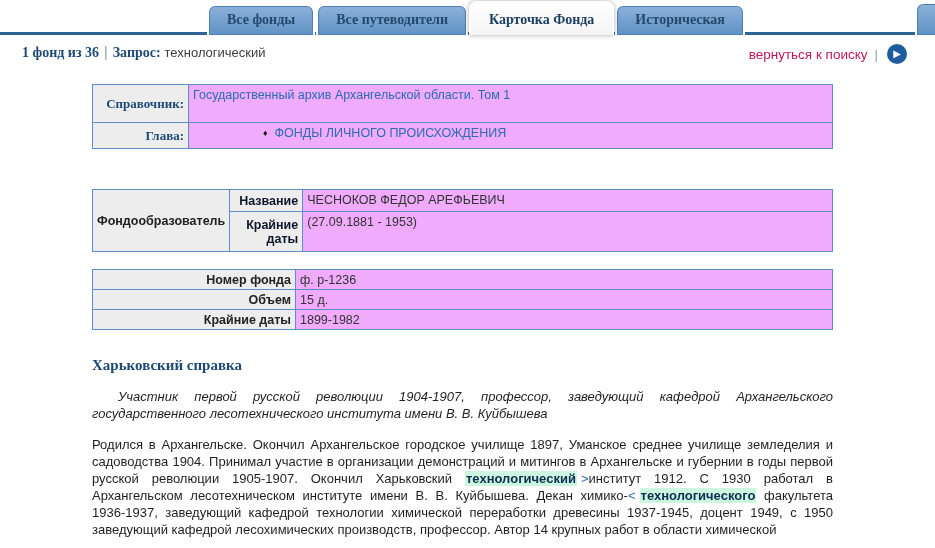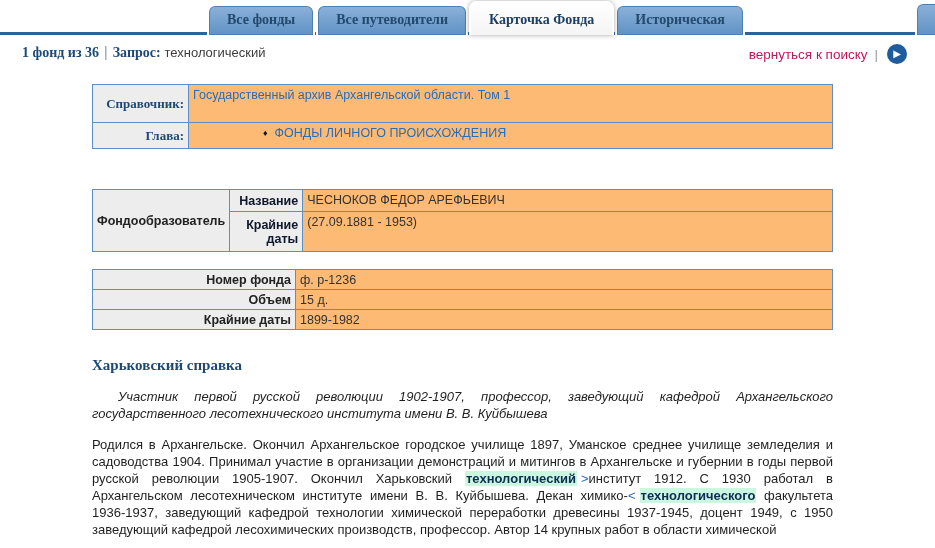--- a/index.html
+++ b/index.html
@@ -35,21 +35,21 @@
   .arrow-btn { width: 20px; height: 20px; border-radius: 50%; background: #1f5c9e; color: #ffffff;
     font-size: 10px; line-height: 20px; text-align: center; cursor: pointer; display: inline-block; }
 
   
   .content { margin-left: 92px; width: 741px; }
 
   table { border-collapse: collapse; width: 741px; }
   table, td { border: 1px solid #5b8fc7; }
   td { font-size: 12.5px; padding: 2px 4px; }
   td.lbl { background: #ededed; text-align: right; vertical-align: middle; }
-  td.val { background: #fdba74; color: #333333; vertical-align: top; padding-top: 3px; }
+  td.val { background: #f0abfc; color: #333333; vertical-align: top; padding-top: 3px; }
 
   .tbl-ref { margin-top: 16px; }
   .tbl-ref td.lbl { width: 96px; font-family: "Liberation Serif", serif; font-weight: bold; color: #1d4a75; font-size: 13px; }
   .tbl-ref tr.r1 { height: 38px; }
   .tbl-ref tr.r2 { height: 26px; }
   .tbl-ref a { color: #2b6cb5; text-decoration: none; cursor: pointer; }
   .chapter-item { margin-left: 70px; display: inline-block; }
   .bullet { color: #111111; font-size: 9px; margin-right: 7px; vertical-align: 1px; }
 
   .tbl-creator { margin-top: 40px; }
@@ -143,17 +143,17 @@
     </tr>
     <tr>
       <td class="lbl">Крайние даты</td>
       <td class="val">1899-1982</td>
     </tr>
   </tbody>
     </table>
 
   <div class="history-title">Харьковский справка</div>
 
-  <p class="lead">Участник первой русской революции 1902-1907, профессор, заведующий кафедрой Архангельского государственного лесотехнического института имени В. В. Куйбышева</p>
+  <p class="lead">Участник первой русской революции 1904-1907, профессор, заведующий кафедрой Архангельского государственного лесотехнического института имени В. В. Куйбышева</p>
 
   <p class="body-text"><span>Родился в Архангельске. Окончил Архангельское городское училище 1897, Уманское среднее училище земледелия и садоводства 1904. Принимал участие в организации демонстраций и митингов в Архангельске и губернии в годы первой русской революции 1905-1907. Окончил Харьковский </span><span class="hl">технологический</span><a class="nav-arrow nav-next">&gt;</a><span>институт 1912. С 1930 работал в Архангельском лесотехническом институте имени В. В. Куйбышева. Декан химико-</span><a class="nav-arrow nav-prev">&lt;</a><span class="hl">технологического</span><span> факультета 1936-1937, заведующий кафедрой технологии химической переработки древесины 1937-1945, доцент 1949, с 1950 заведующий кафедрой лесохимических производств, профессор. Автор 14 крупных работ в области химической</span></p>
 
 </div>
 
 </body></html>

